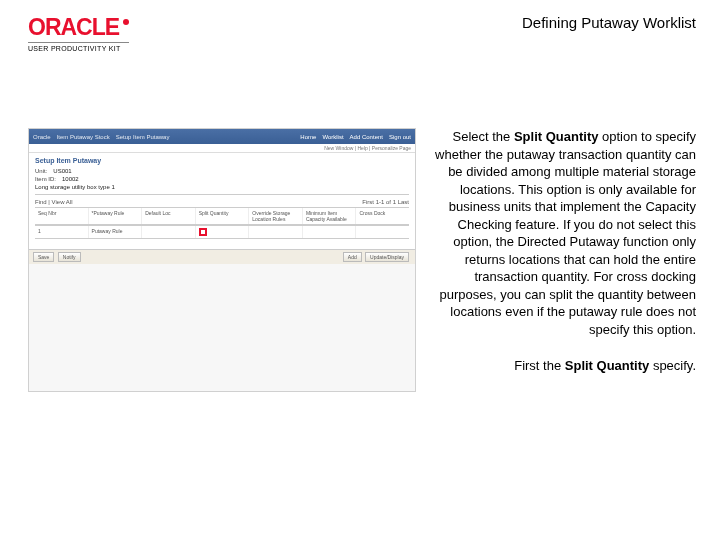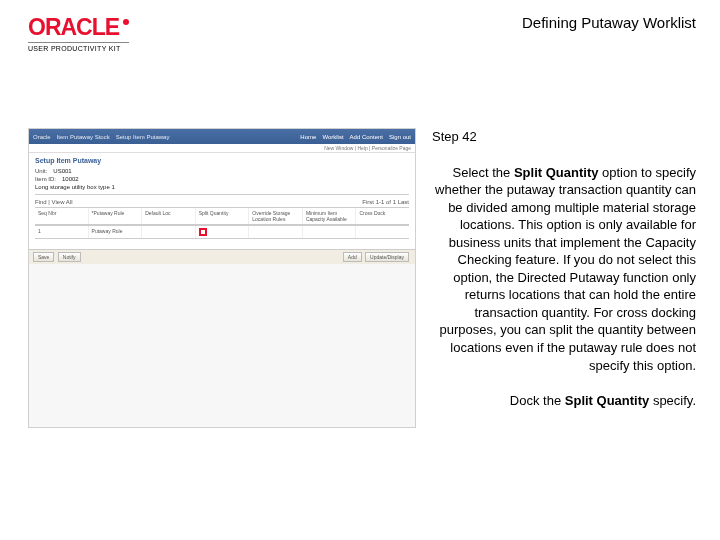--- a/index.html
+++ b/index.html
@@ -113,23 +113,22 @@
           <span class="btn">Notify</span>
         </div>
         <div>
           <span class="btn">Add</span>
           <span class="btn">Update/Display</span>
         </div>
       </div>
     </div>
 
     <div class="text-col">
-      <div class="step">Step 42</div>
       <div class="para">
         <span>Select the </span><span class="bold">Split Quantity</span><span> option to specify whether the putaway transaction quantity can be divided among multiple material storage locations. This option is only available for business units that implement the Capacity Checking feature. If you do not select this option, the Directed Putaway function only returns locations that can hold the entire transaction quantity. For cross docking purposes, you can split the quantity between locations even if the putaway rule does not specify this option.</span>
       </div>
       <div class="para">
-        <span>Dock the </span><span class="bold">Split Quantity</span><span> specify.</span>
+        <span>First the </span><span class="bold">Split Quantity</span><span> specify.</span>
       </div>
     </div>
 
   </div>
 </div>
 
 </body></html>

